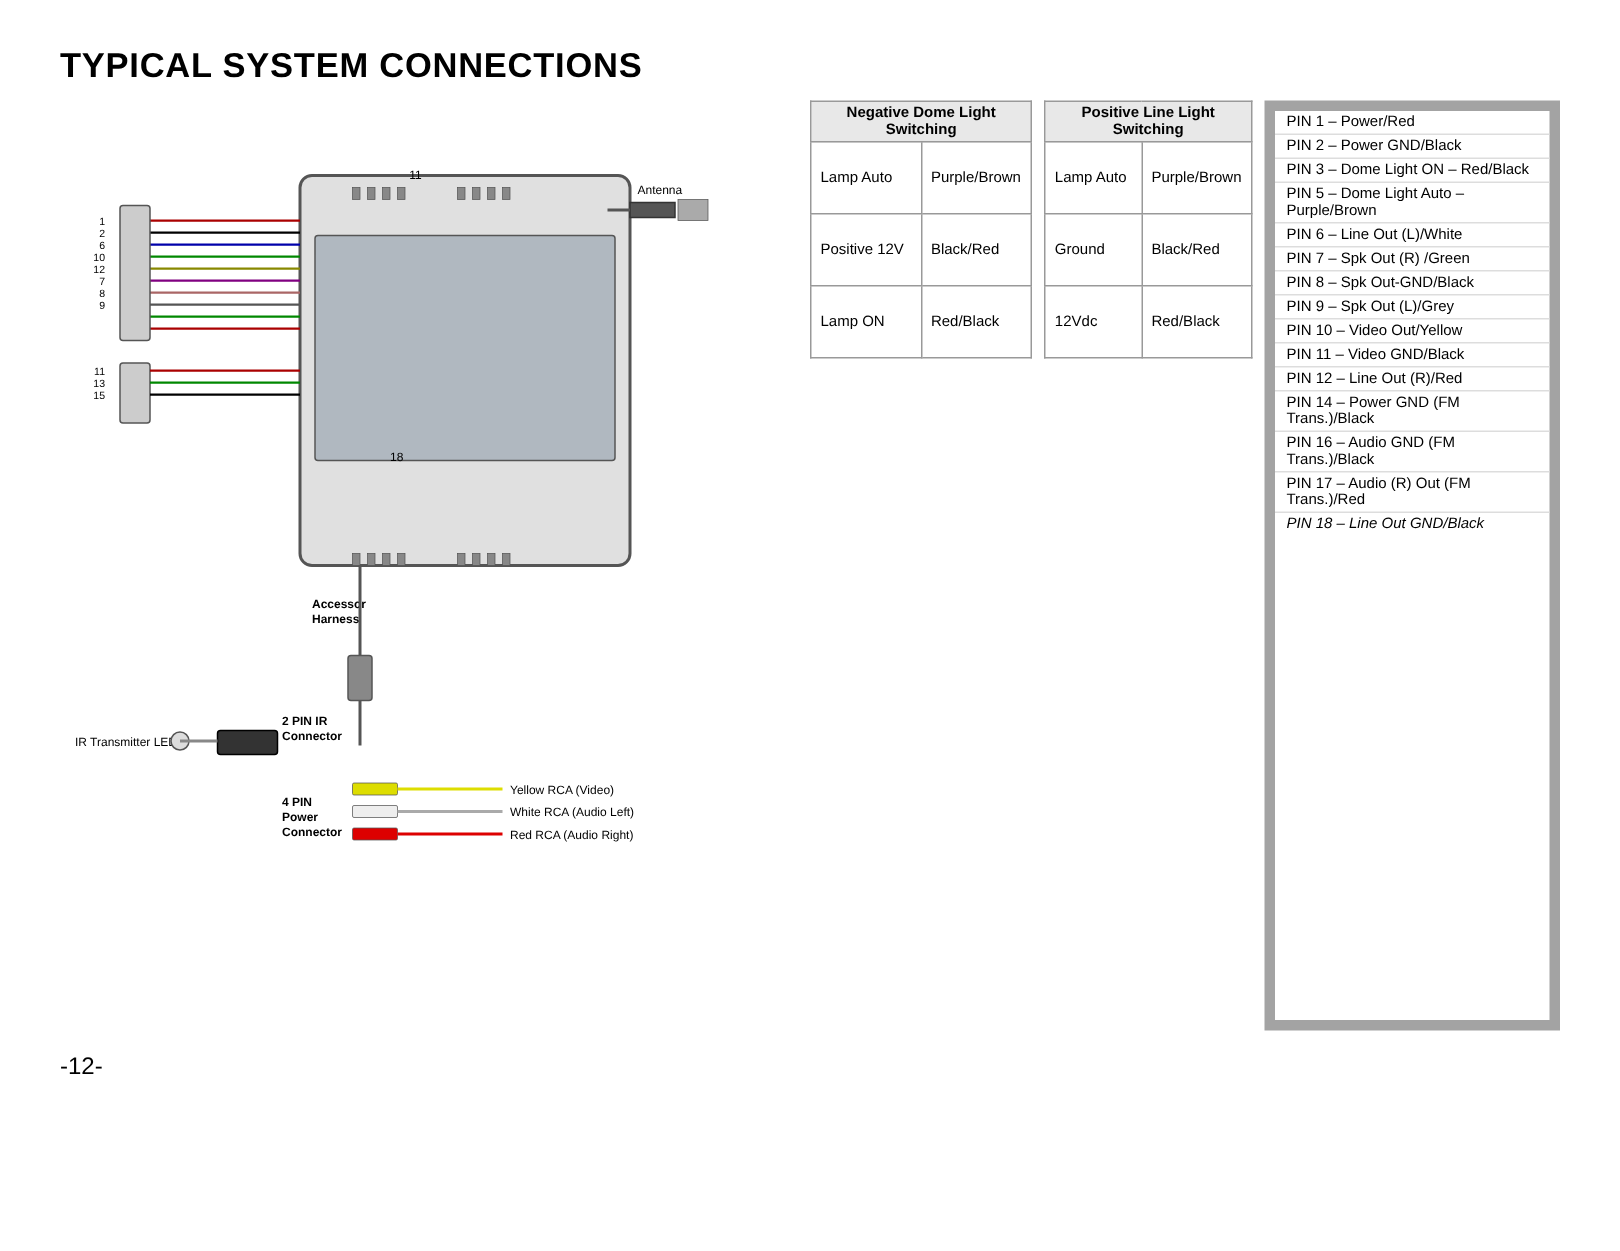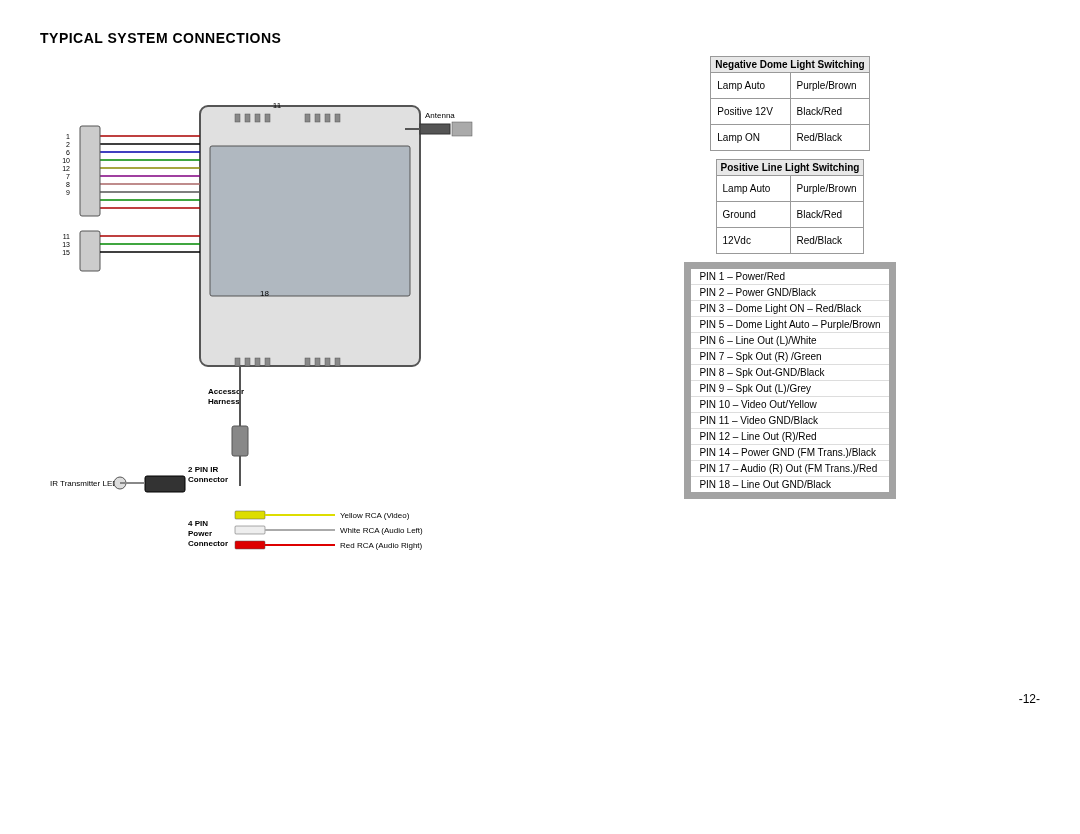--- a/index.html
+++ b/index.html
@@ -12,86 +12,86 @@
       color: #000;
       overflow: hidden;
     }
     .page {
       width: 1080px;
       height: 834px;
       position: relative;
       padding: 30px 40px;
     }
     .page-title {
-      font-size: 14px;
+      font-size: 23px;
       font-weight: bold;
       margin-bottom: 10px;
       letter-spacing: 0.5px;
     }
     .content-area {
       display: flex;
       gap: 20px;
       margin-top: 10px;
     }
     
     .diagram-area {
       flex: 0 0 480px;
       position: relative;
       height: 620px;
     }
     
     .right-area {
       flex: 1;
       display: flex;
-      flex-direction: column;
+      flex-direction: row;
       gap: 8px;
-      align-items: center;
     }
 
     
     .wiring-table {
       border-collapse: collapse;
       width: 100%;
       font-size: 10px;
     }
     .wiring-table th.section-header {
       background: #e8e8e8;
       text-align: center;
       font-weight: bold;
       padding: 2px 4px;
       border: 1px solid #999;
       font-size: 10px;
     }
     .wiring-table td {
       border: 1px solid #999;
-      padding: 7px 6px;
+      padding: 18px 6px;
       font-size: 10px;
     }
     .wiring-table tr td:first-child {
       font-weight: normal;
     }
 
     
     .pin-list {
       border: 7px solid #a3a3a3;
       padding: 0;
     }
     .pin-list-item {
       border-bottom: 1px solid #ddd;
       padding: 2px 8px;
       font-size: 10px;
     }
     .pin-list-item:last-child {
       border-bottom: none;
+      font-style: italic;
     }
 
     
     .page-number {
-      text-align: right;
-      font-size: 12px;
+      text-align: left;
+      font-size: 16px;
       margin-top: 16px;
     }
 
     
     .diagram-svg {
       width: 480px;
       height: 580px;
     }
   </style>
 </head>
@@ -273,20 +273,21 @@
           <div class="pin-list-item">PIN  3 –  Dome Light ON – Red/Black</div>
           <div class="pin-list-item">PIN  5 –  Dome Light Auto – Purple/Brown</div>
           <div class="pin-list-item">PIN  6 –  Line Out (L)/White</div>
           <div class="pin-list-item">PIN  7 –  Spk Out (R) /Green</div>
           <div class="pin-list-item">PIN  8 –  Spk Out-GND/Black</div>
           <div class="pin-list-item">PIN  9 –  Spk Out (L)/Grey</div>
           <div class="pin-list-item">PIN 10 –  Video Out/Yellow</div>
           <div class="pin-list-item">PIN 11 –  Video GND/Black</div>
           <div class="pin-list-item">PIN 12 –  Line Out (R)/Red</div>
           <div class="pin-list-item">PIN 14 –  Power GND (FM Trans.)/Black</div>
+          <div class="pin-list-item">PIN 16 –  Audio GND (FM Trans.)/Black</div>
           <div class="pin-list-item">PIN 17 –  Audio (R) Out (FM Trans.)/Red</div>
           <div class="pin-list-item">PIN 18 –  Line Out GND/Black</div>
         </div>
 
     </div>
   </div>
 
   <div class="page-number">-12-</div>
 
 </div>

